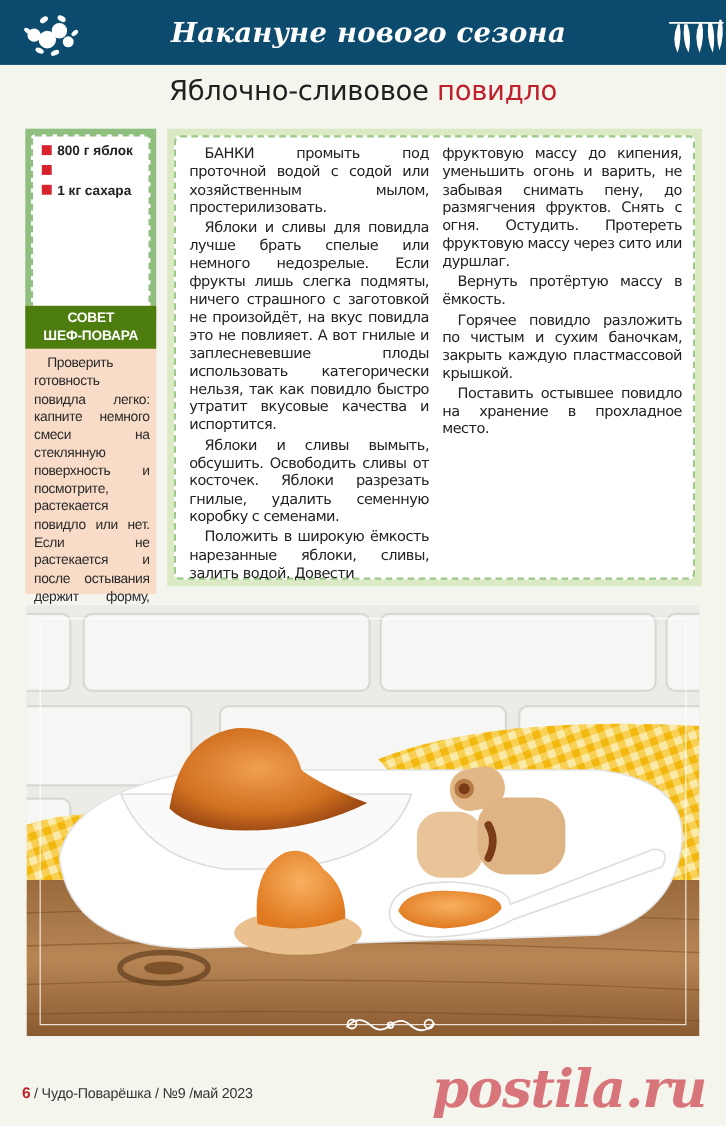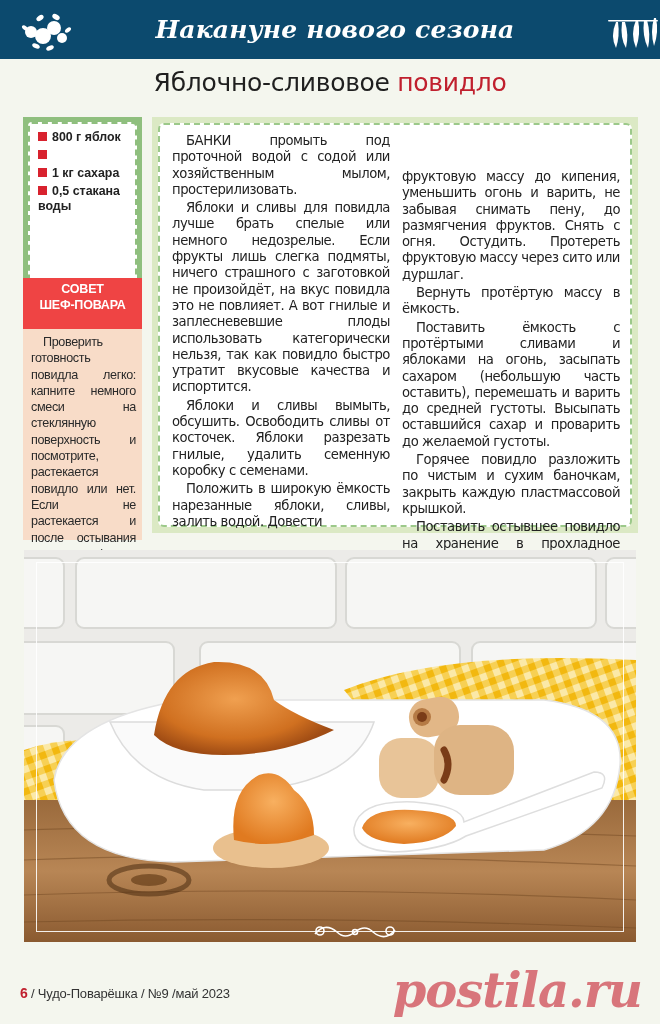--- a/index.html
+++ b/index.html
@@ -50,23 +50,23 @@
       display: inline-block; width: 9px; height: 9px; background: #d8222e;
       margin-right: 5px; vertical-align: 0px;
     }
 
     
     .tip {
       position: absolute; left: 23px; top: 278px; width: 119px; height: 262px;
       background: #f8dcc8;
     }
     .tip-head {
-      background: #ef4444; color: #fff; text-align: center;
+      background: #4d7c0f; color: #fff; text-align: center;
       font-family: "Liberation Sans", sans-serif; font-weight: bold;
-      font-size: 12.5px; line-height: 16px; padding: 3px 0 16px 0;
+      font-size: 12.5px; line-height: 16px; padding: 3px 0 4px 0;
       letter-spacing: -0.2px;
     }
     .tip-body {
       padding: 5px 6px 0 8px;
       font-family: "Liberation Sans", sans-serif;
       font-size: 12.6px; line-height: 16.3px; color: #2a2a2a;
       text-align: justify; text-indent: 12px;
       letter-spacing: -0.35px;
     }
 
@@ -79,21 +79,21 @@
       width: 100%; height: 100%; background: #fff;
       border: 2px dashed #9cc98a; border-radius: 6px;
       display: flex; padding: 8px 10px 6px 12px; gap: 12px;
     }
     .col {
       flex: 1; font-family: "DejaVu Sans", sans-serif;
       font-size: 13.2px; line-height: 16.3px; color: #222;
       text-align: justify; letter-spacing: -0.45px;
     }
     .col p { text-indent: 14px; margin-bottom: 2px; }
-    .col p.cont { text-indent: 0; margin-top: 36px; }
+    .col p.cont { text-indent: 0; }
 
     
     .photo {
       position: absolute; left: 24px; top: 550px; width: 612px; height: 392px;
       overflow: hidden; background: #e9e9e7;
     }
     .photo svg { display: block; }
     .photo-frame {
       position: absolute; left: 12px; top: 12px; right: 12px; bottom: 10px;
       border: 1.5px solid rgba(255,255,255,0.9); pointer-events: none;
@@ -146,21 +146,20 @@
   </svg>
 </div>
 
 <h1 class="recipe-title"><span>Яблочно-сливовое </span><span class="accent">повидло</span></h1>
 
 <div class="ingredients-outer">
   <div class="ingredients-inner">
     <div class="ing-item"><span class="bullet"></span><span>800 г яблок</span></div>
     <div class="ing-item"><span class="bullet"></span></div>
     <div class="ing-item"><span class="bullet"></span><span>1 кг сахара</span></div>
-    <div class="ing-item"><span class="bullet"></span><span>0,5 стакана воды</span></div>
   </div>
 </div>
 
 <div class="tip">
   <div class="tip-head">
     <div>СОВЕТ</div>
     <div>ШЕФ-ПОВАРА</div>
   </div>
   <div class="tip-body">Проверить готовность повидла легко: капните немного смеси на стеклянную поверхность и посмотрите, растекается повидло или нет. Если не растекается и после остывания держит форму, значит, повидло готово.</div>
 </div>
@@ -169,21 +168,20 @@
   <div class="main-inner">
     <div class="col">
       <p>БАНКИ промыть под проточной водой с содой или хозяйственным мылом, простерилизовать.</p>
       <p>Яблоки и сливы для повидла лучше брать спелые или немного недозрелые. Если фрукты лишь слегка подмяты, ничего страшного с заготовкой не произойдёт, на вкус повидла это не повлияет. А вот гнилые и заплесневевшие плоды использовать категорически нельзя, так как повидло быстро утратит вкусовые качества и испортится.</p>
       <p>Яблоки и сливы вымыть, обсушить. Освободить сливы от косточек. Яблоки разрезать гнилые, удалить семенную коробку с семенами.</p>
       <p>Положить в широкую ёмкость нарезанные яблоки, сливы, залить водой. Довести</p>
     </div>
     <div class="col">
       <p class="cont">фруктовую массу до кипения, уменьшить огонь и варить, не забывая снимать пену, до размягчения фруктов. Снять с огня. Остудить. Протереть фруктовую массу через сито или дуршлаг.</p>
       <p>Вернуть протёртую массу в ёмкость.</p>
-      <p>Поставить ёмкость с протёртыми сливами и яблоками на огонь, засыпать сахаром (небольшую часть оставить), перемешать и варить до средней густоты. Высыпать оставшийся сахар и проварить до желаемой густоты.</p>
       <p>Горячее повидло разложить по чистым и сухим баночкам, закрыть каждую пластмассовой крышкой.</p>
       <p>Поставить остывшее повидло на хранение в прохладное место.</p>
     </div>
   </div>
 </div>
 
 <div class="photo">
   <svg width="612" height="392" viewBox="0 0 612 392">
     <defs>
       <linearGradient id="wood" x1="0" y1="0" x2="0" y2="1">

